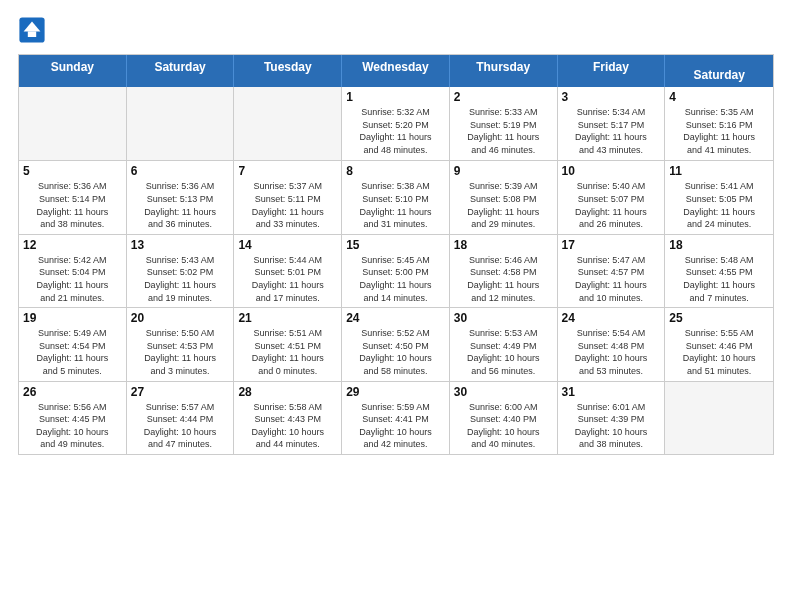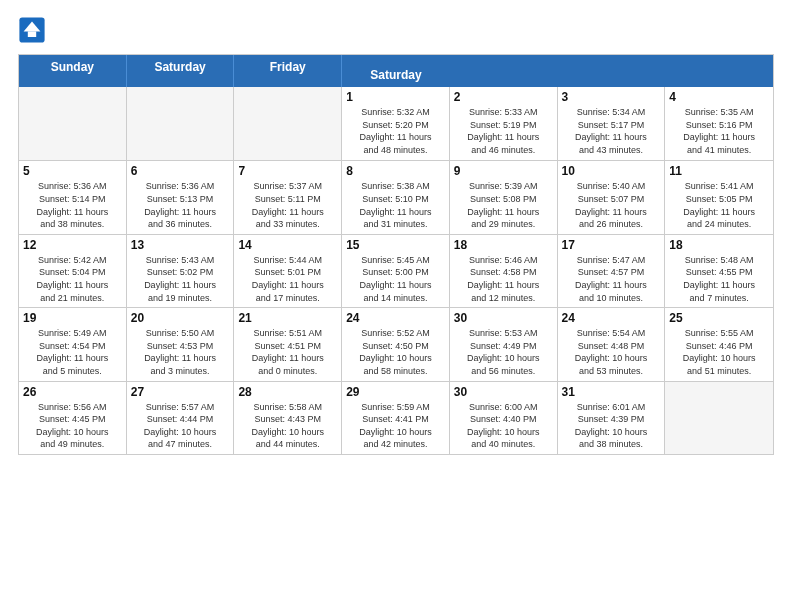--- a/index.html
+++ b/index.html
@@ -121,20 +121,23 @@
     <div class="title-block">
       <div class="month-title"></div>
       <div class="location"></div>
     </div>
   </div>
 
   <div class="calendar">
     <div class="cal-header">
     <div class="cal-header-cell">Sunday</div>
         <div class="cal-header-cell">Saturday</div>
+        <div class="cal-header-cell">Tuesday</div>
+        <div class="cal-header-cell">Wednesday</div>
+        <div class="cal-header-cell">Thursday</div>
         <div class="cal-header-cell">Friday</div>
         <div class="cal-header-cell">Saturday</div>
       </div>
     <div class="cal-body">
     <div class="cal-row">
           <div class="cal-cell empty"></div>
           <div class="cal-cell empty"></div>
           <div class="cal-cell empty"></div>
           <div class="cal-cell">
             <span class="day-num">1</span>

